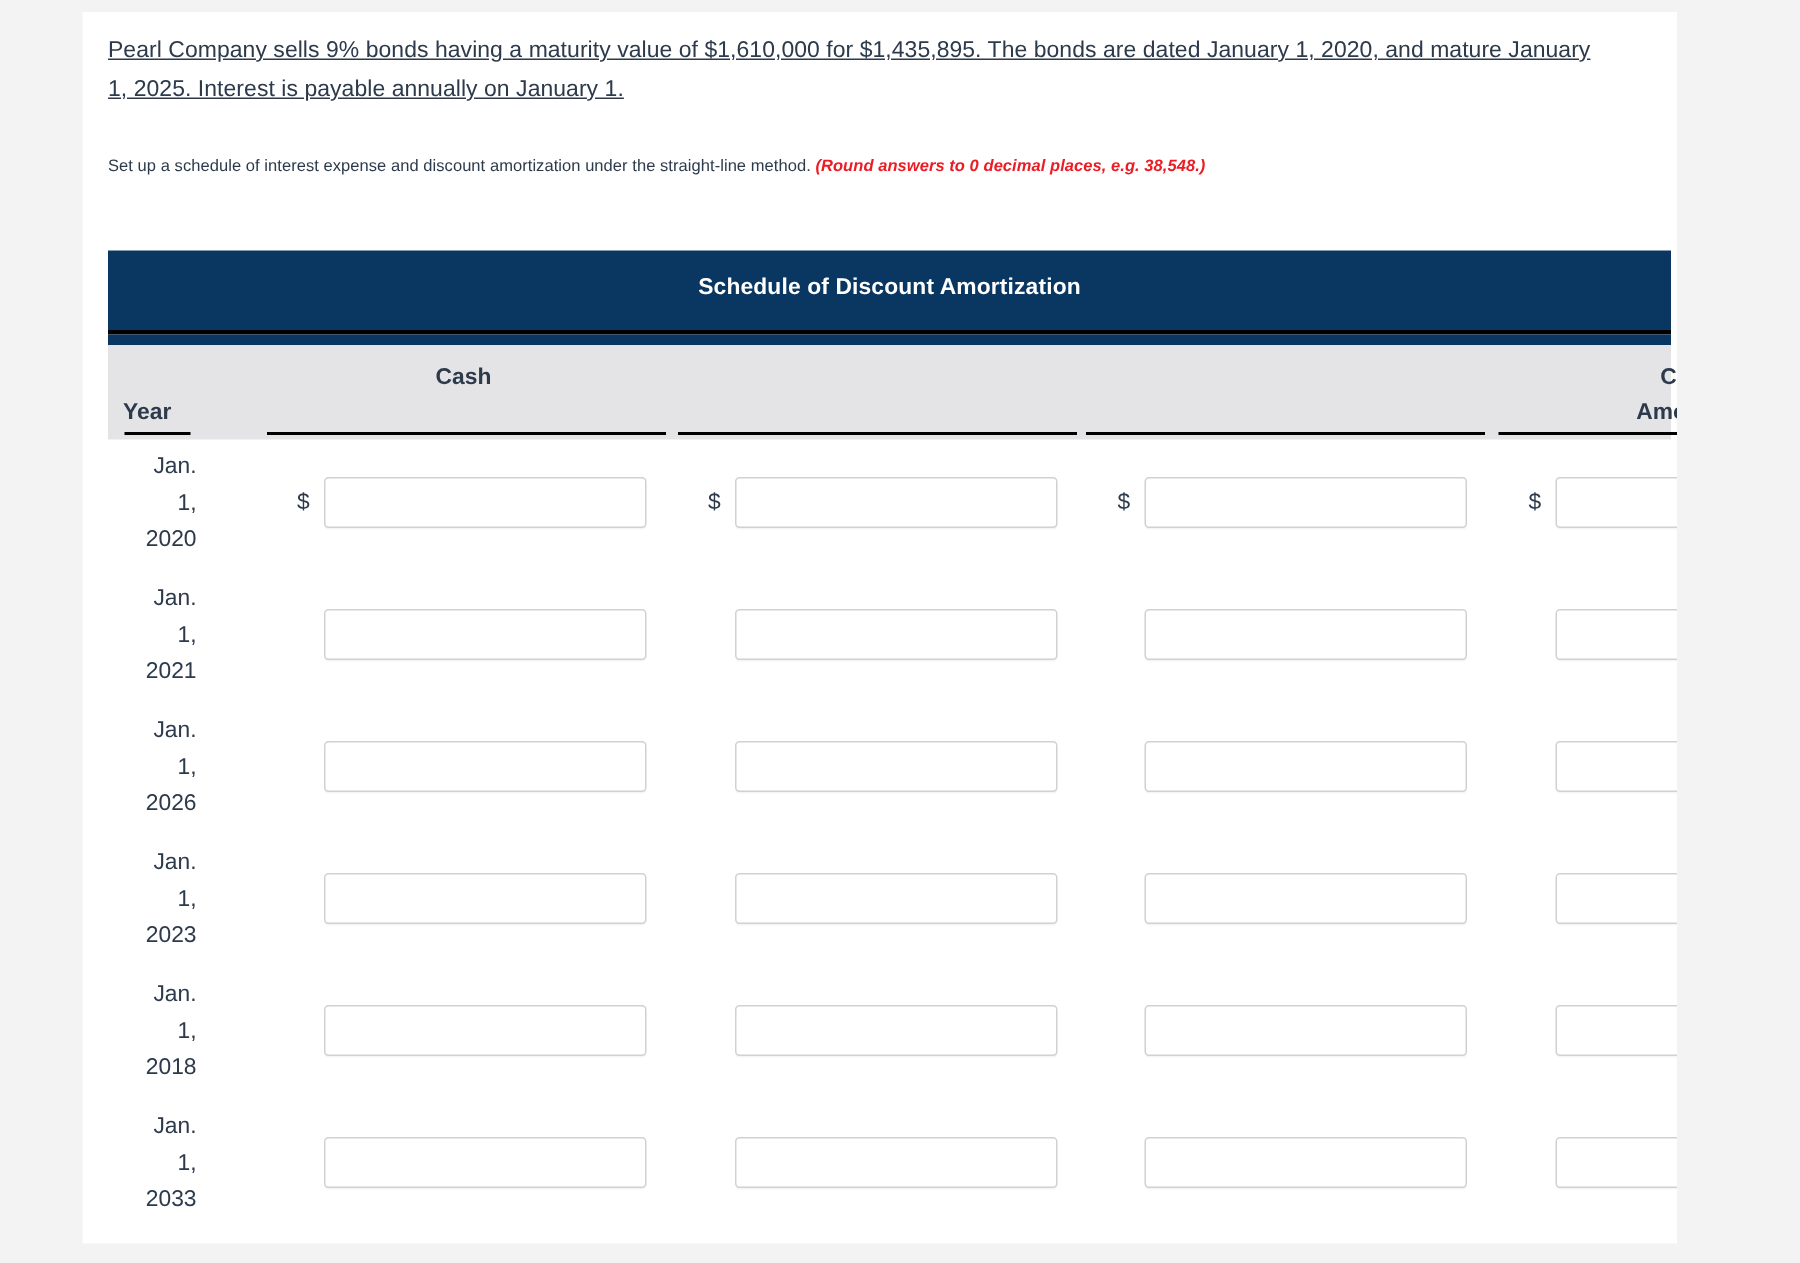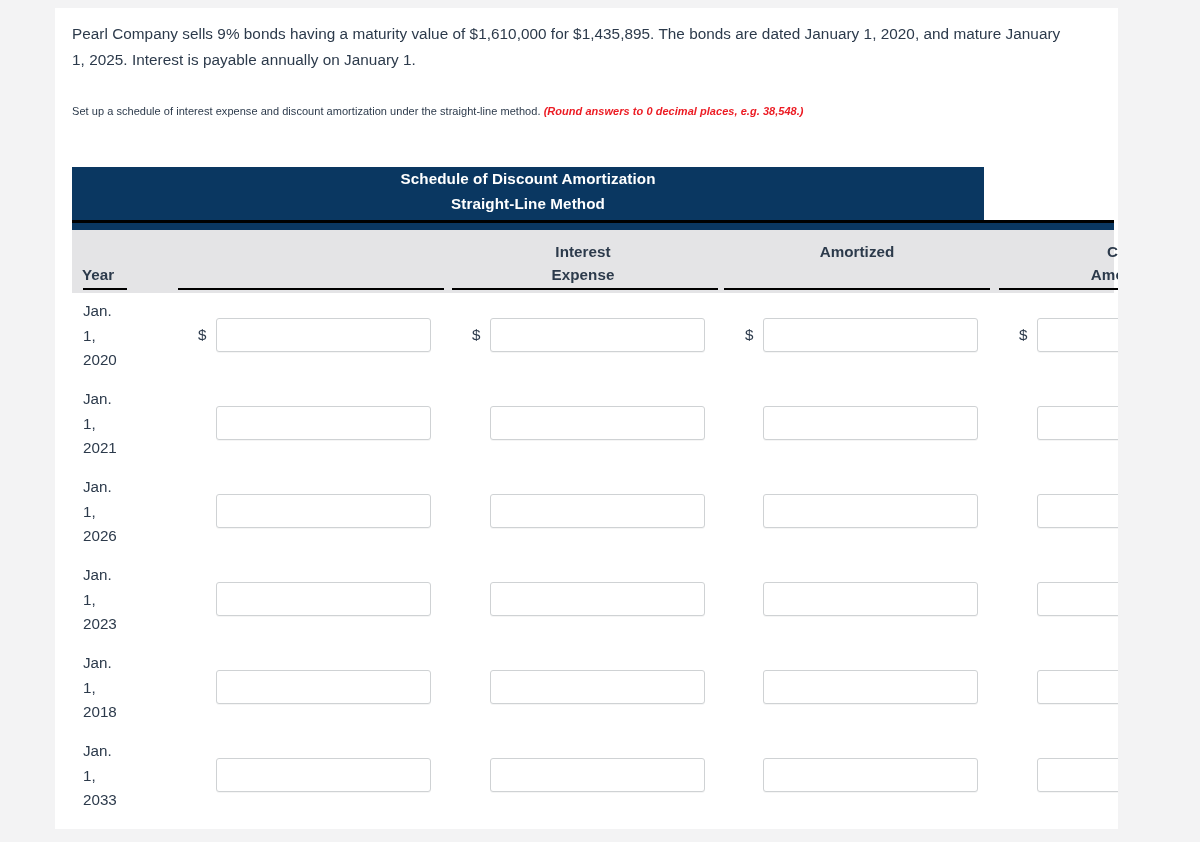--- a/index.html
+++ b/index.html
@@ -36,20 +36,21 @@
   
   .qtext {
     position: absolute;
     left: 17px;
     top: 13px;
     width: 1000px;
     font-size: 15.3px;
     line-height: 26px;
     color: #2c3a4b;
     letter-spacing: 0.04px;
+    text-decoration: underline;
   }
   .qtext2 {
     position: absolute;
     left: 17px;
     top: 90px;
     width: 1010px;
     font-size: 11px;
     line-height: 26px;
     color: #2c3a4b;
     letter-spacing: 0.04px;
@@ -65,28 +66,29 @@
     position: absolute;
     left: 17px;
     top: 159px;
     width: 1042px;
     height: 650px;
   }
 
   .sched-title-band {
     position: absolute;
     left: 0; top: 0;
-    width: 912px;
+    width: 1042px;
     height: 54px;
     background: #0a3761;
     color: #ffffff;
     text-align: center;
     font-size: 15.2px;
     font-weight: bold;
     line-height: 24.5px;
+    padding-top: 13px;
     box-sizing: border-box;
     letter-spacing: 0.1px;
   }
   .band-rule {
     position: absolute;
     left: 0;
     top: 53px;
     width: 1042px;
     height: 3px;
     background: #000000;
@@ -150,21 +152,21 @@
     height: 88px;
   }
   .year-cell {
     position: absolute;
     left: 11px;
     top: 6px;
     width: 48px;
     font-size: 15.2px;
     line-height: 24.5px;
     color: #2c3a4b;
-    text-align: left;
+    text-align: right;
   }
   .cell {
     position: absolute;
     top: 25px;
     height: 34px;
   }
   .dollar {
     position: absolute;
     left: 0;
     top: 5px;
@@ -203,38 +205,33 @@
     <div class="qtext">Pearl Company sells 9% bonds having a maturity value of $1,610,000 for $1,435,895. The bonds are dated January 1, 2020, and mature January 1, 2025. Interest is payable annually on January 1.</div>
 
     <div class="qtext2">
       <span>Set up a schedule of interest expense and discount amortization under the straight-line method. </span><span class="red-note">(Round answers to 0 decimal places, e.g. 38,548.)</span>
     </div>
 
     <div class="sched">
 
       <div class="sched-title-band">
         <div>Schedule of Discount Amortization</div>
-        <div>Straight-Line Method</div>
       </div>
       <div class="band-rule"></div>
       <div class="band-tail"></div>
 
       <div class="colhead">
         <div class="ch ch-year">Year</div>
 
         <div class="ch ch-c1">
+          <div>Cash</div>
         </div>
 
-        <div class="ch ch-c2">
-          <div>Interest</div>
-          <div>Expense</div>
-        </div>
 
         <div class="ch ch-c3">
-          <div>Amortized</div>
         </div>
 
         <div class="ch ch-c4">
           <div>Carryi</div>
           <div>Amount of</div>
         </div>
 
         <div class="chline chl-year"></div>
         <div class="chline chl-1"></div>
         <div class="chline chl-2"></div>

